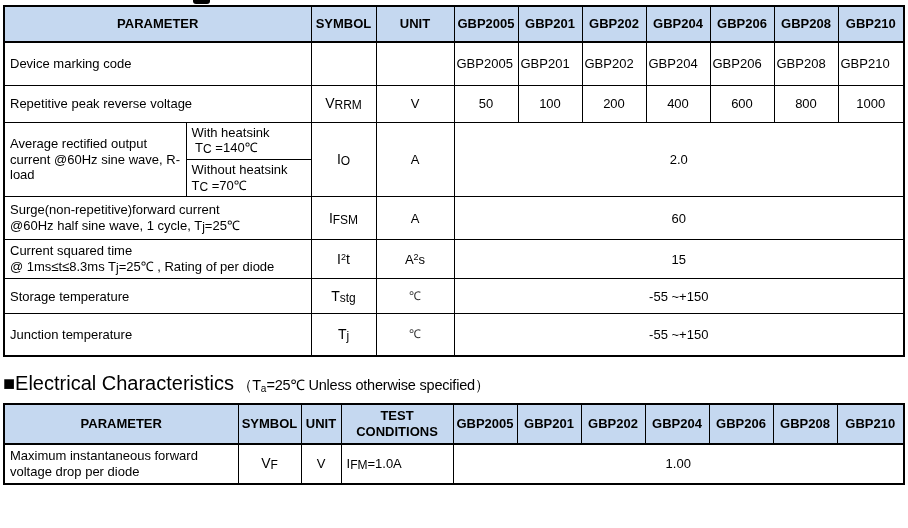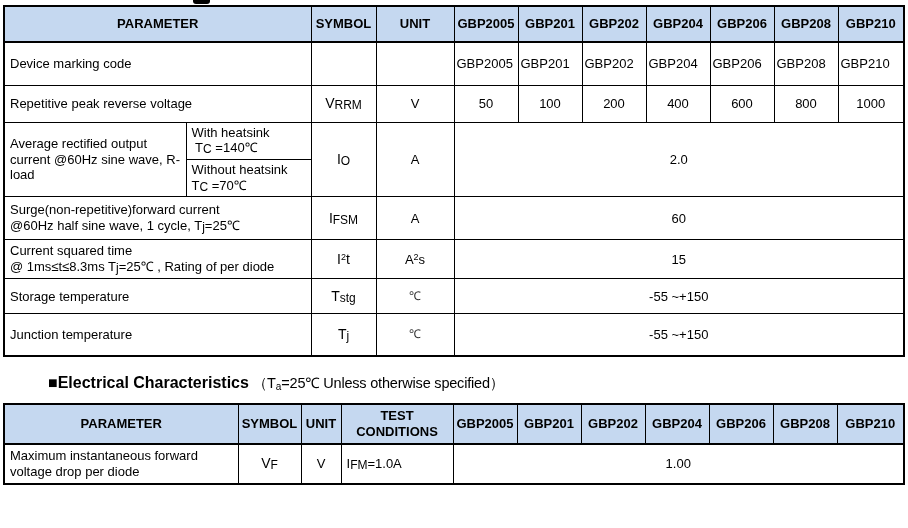--- a/index.html
+++ b/index.html
@@ -35,21 +35,21 @@
   .t1 tr.r-io-b{height:37px;}
   .t1 tr.r-ifsm{height:43px;}
   .t1 tr.r-i2t{height:39px;}
   .t1 tr.r-tstg{height:35px;}
   .t1 tr.r-tj{height:42px;}
   .t2 tr.r-head{height:40px;}
   .t2 tr.r-vf{height:40px;}
   .t2 tr.r-irrm{height:39px;}
 
   .sec-title{position:absolute;left:3px;top:372px;height:26px;white-space:nowrap;}
-  .t-main{font-weight:bold;font-size:16px;margin-left:45px;}
+  .t-main{font-weight:normal;font-size:20px;}
   .t-paren{font-size:14.5px;letter-spacing:-0.2px;}
   .t-paren sub{font-size:10px;vertical-align:-2px;}
 </style>
 </head>
 <body>
 
 <div class="page">
 
   <div class="frag"></div>
 

